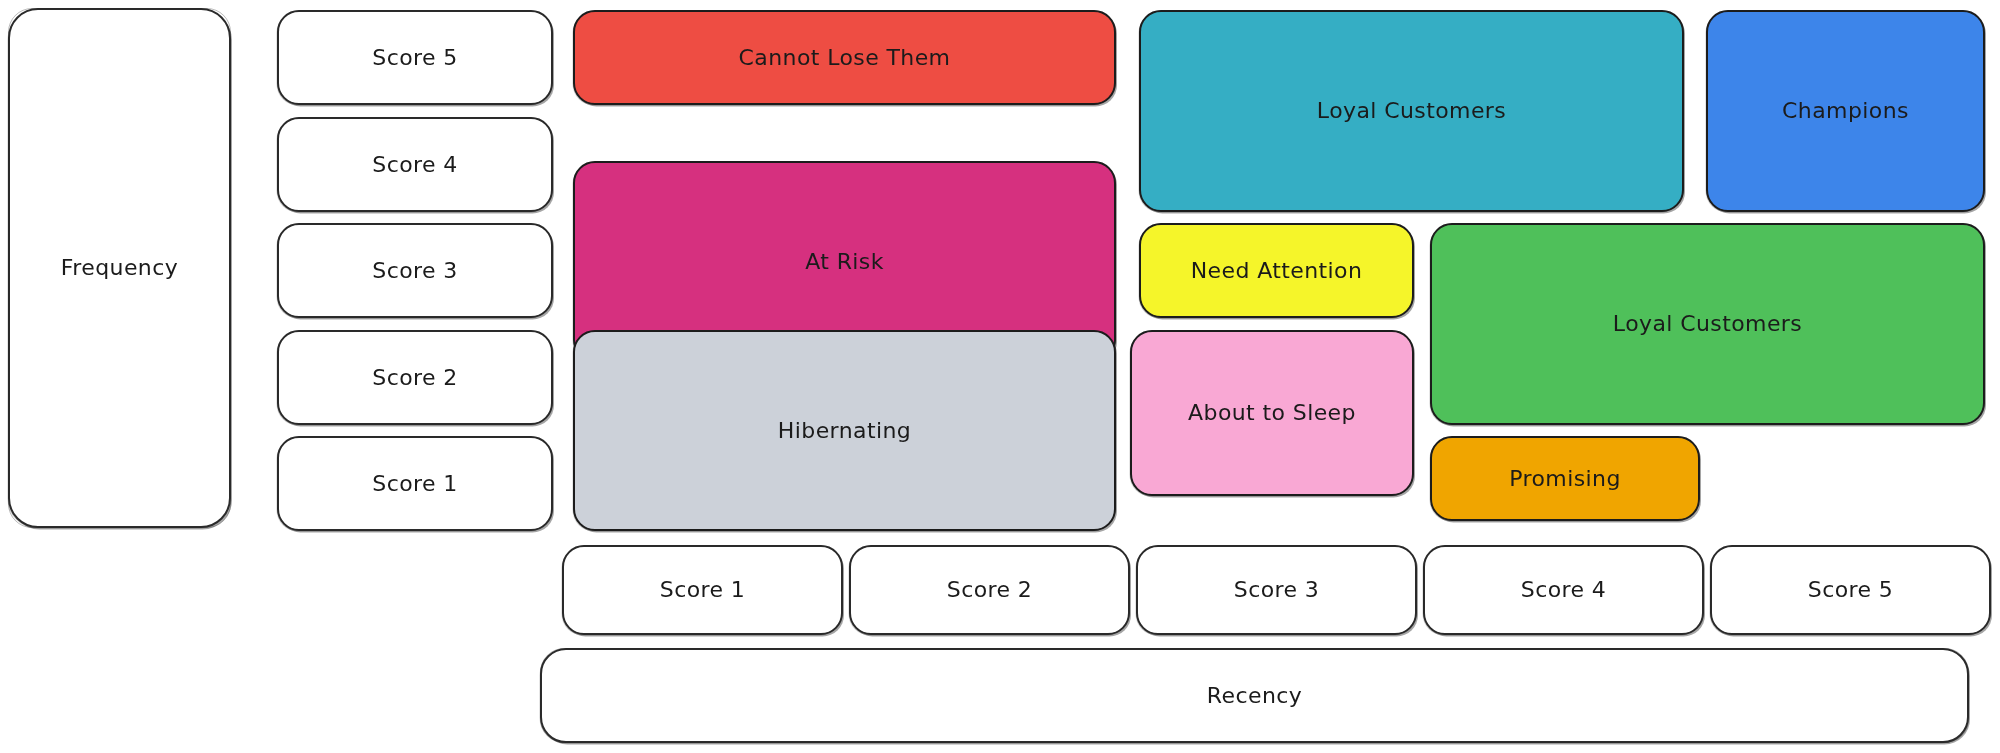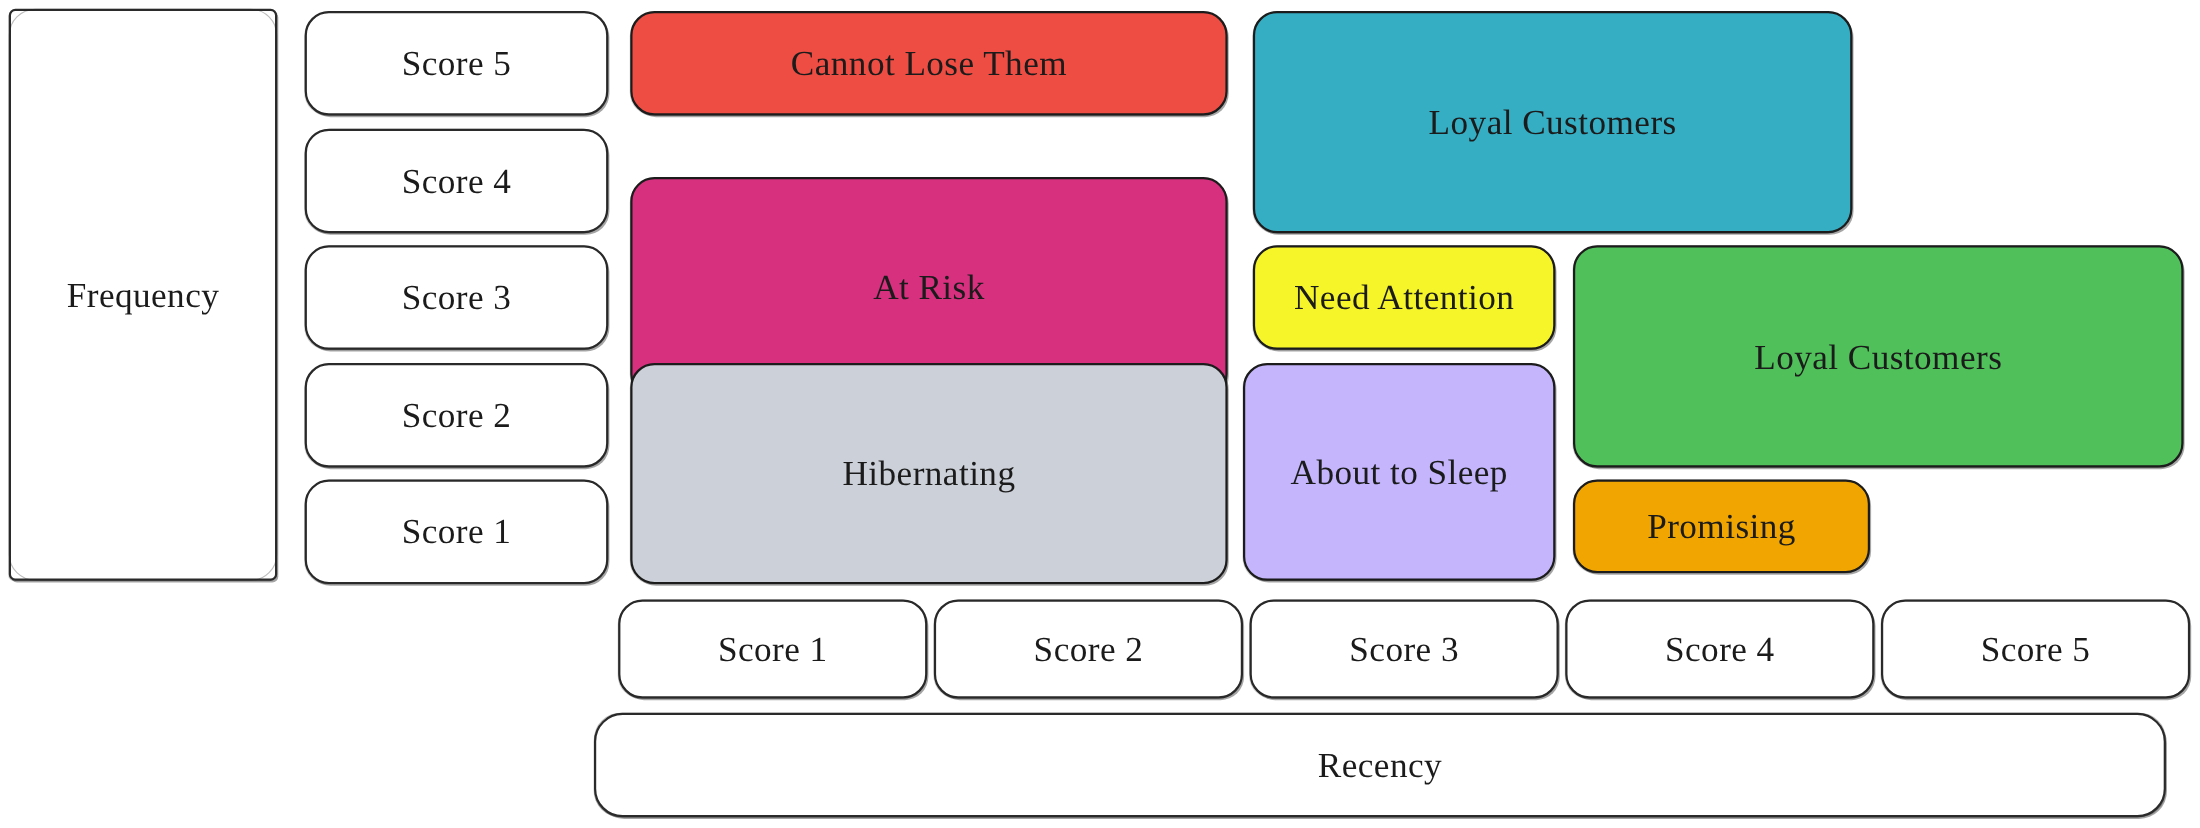--- a/index.html
+++ b/index.html
@@ -20,30 +20,29 @@
   .box {
     position: absolute;
     box-sizing: border-box;
     display: flex;
     align-items: center;
     justify-content: center;
     text-align: center;
     border: 2.2px solid #1e1e1e;
     border-radius: 22px;
     color: #1b1b1b;
-    font-size: 32px;
+    font-size: 22px;
     font-weight: 400;
     letter-spacing: 0.4px;
     line-height: 1.15;
     padding: 4px 10px;
     
     box-shadow:
       1.5px 2px 0 -0.5px rgba(30,30,30,0.40),
       -1px 1px 0 -0.5px rgba(30,30,30,0.22);
-    font-family: Liberation Serif, serif;
   }
 
   
   .box.plain {
     background: #ffffff;
     border-color: #2b2b2b;
     border-width: 2px;
   }
 
   
@@ -65,21 +64,21 @@
     border: 1.2px solid rgba(35,35,35,0.30);
     border-radius: 24px;
     pointer-events: none;
   }
 </style>
 </head>
 <body>
 
 <div id="canvas">
 
-  <div class="box plain" style="left:8px; top:8px; width:244px; height:520px; border-radius:6px;">
+  <div class="box plain" style="left:8px; top:8px; width:223px; height:520px; border-radius:30px;">
     <span class="lbl">Frequency</span>
   </div>
 
   <div class="box plain" style="left:277px; top:10px; width:276px; height:95px;">
     <span class="lbl">Score 5</span>
   </div>
   <div class="box plain" style="left:277px; top:117px; width:276px; height:95px;">
     <span class="lbl">Score 4</span>
   </div>
   <div class="box plain" style="left:277px; top:223px; width:276px; height:95px;">
@@ -93,38 +92,41 @@
   </div>
 
   <div class="box seg" style="left:573px; top:10px; width:543px; height:95px; background:#ee4d43;">
     <span class="lbl">Cannot Lose Them</span>
   </div>
 
   <div class="box seg" style="left:1139px; top:10px; width:545px; height:202px; background:#35aec4;">
     <span class="lbl">Loyal Customers</span>
   </div>
 
+  <div class="box seg" style="left:1706px; top:10px; width:279px; height:202px; background:#3d85ea;">
+    <span class="lbl">Champions</span>
+  </div>
 
   <div class="box seg" style="left:573px; top:117px; width:543px; height:201px; background:#d6307f;margin-top:44px;">
     <span class="lbl">At Risk</span>
   </div>
 
   <div class="box seg" style="left:1139px; top:223px; width:275px; height:95px; background:#f5f52a;">
     <span class="lbl">Need Attention</span>
   </div>
 
   <div class="box seg" style="left:1430px; top:223px; width:555px; height:202px; background:#4fc05a;">
     <span class="lbl">Loyal Customers</span>
   </div>
 
   <div class="box seg" style="left:573px; top:330px; width:543px; height:201px; background:#ccd1d9;">
     <span class="lbl">Hibernating</span>
   </div>
 
-  <div class="box seg" style="left:1130px; top:330px; width:284px; height:198px; background:#c4b5fd;">
+  <div class="box seg" style="left:1130px; top:330px; width:284px; height:166px; background:#f9a8d4;">
     <span class="lbl">About to Sleep</span>
   </div>
 
   <div class="box seg" style="left:1430px; top:436px; width:270px; height:85px; background:#f0a500;">
     <span class="lbl">Promising</span>
   </div>
 
 
   <div class="box plain" style="left:562px; top:545px; width:281px; height:90px;">
     <span class="lbl">Score 1</span>

